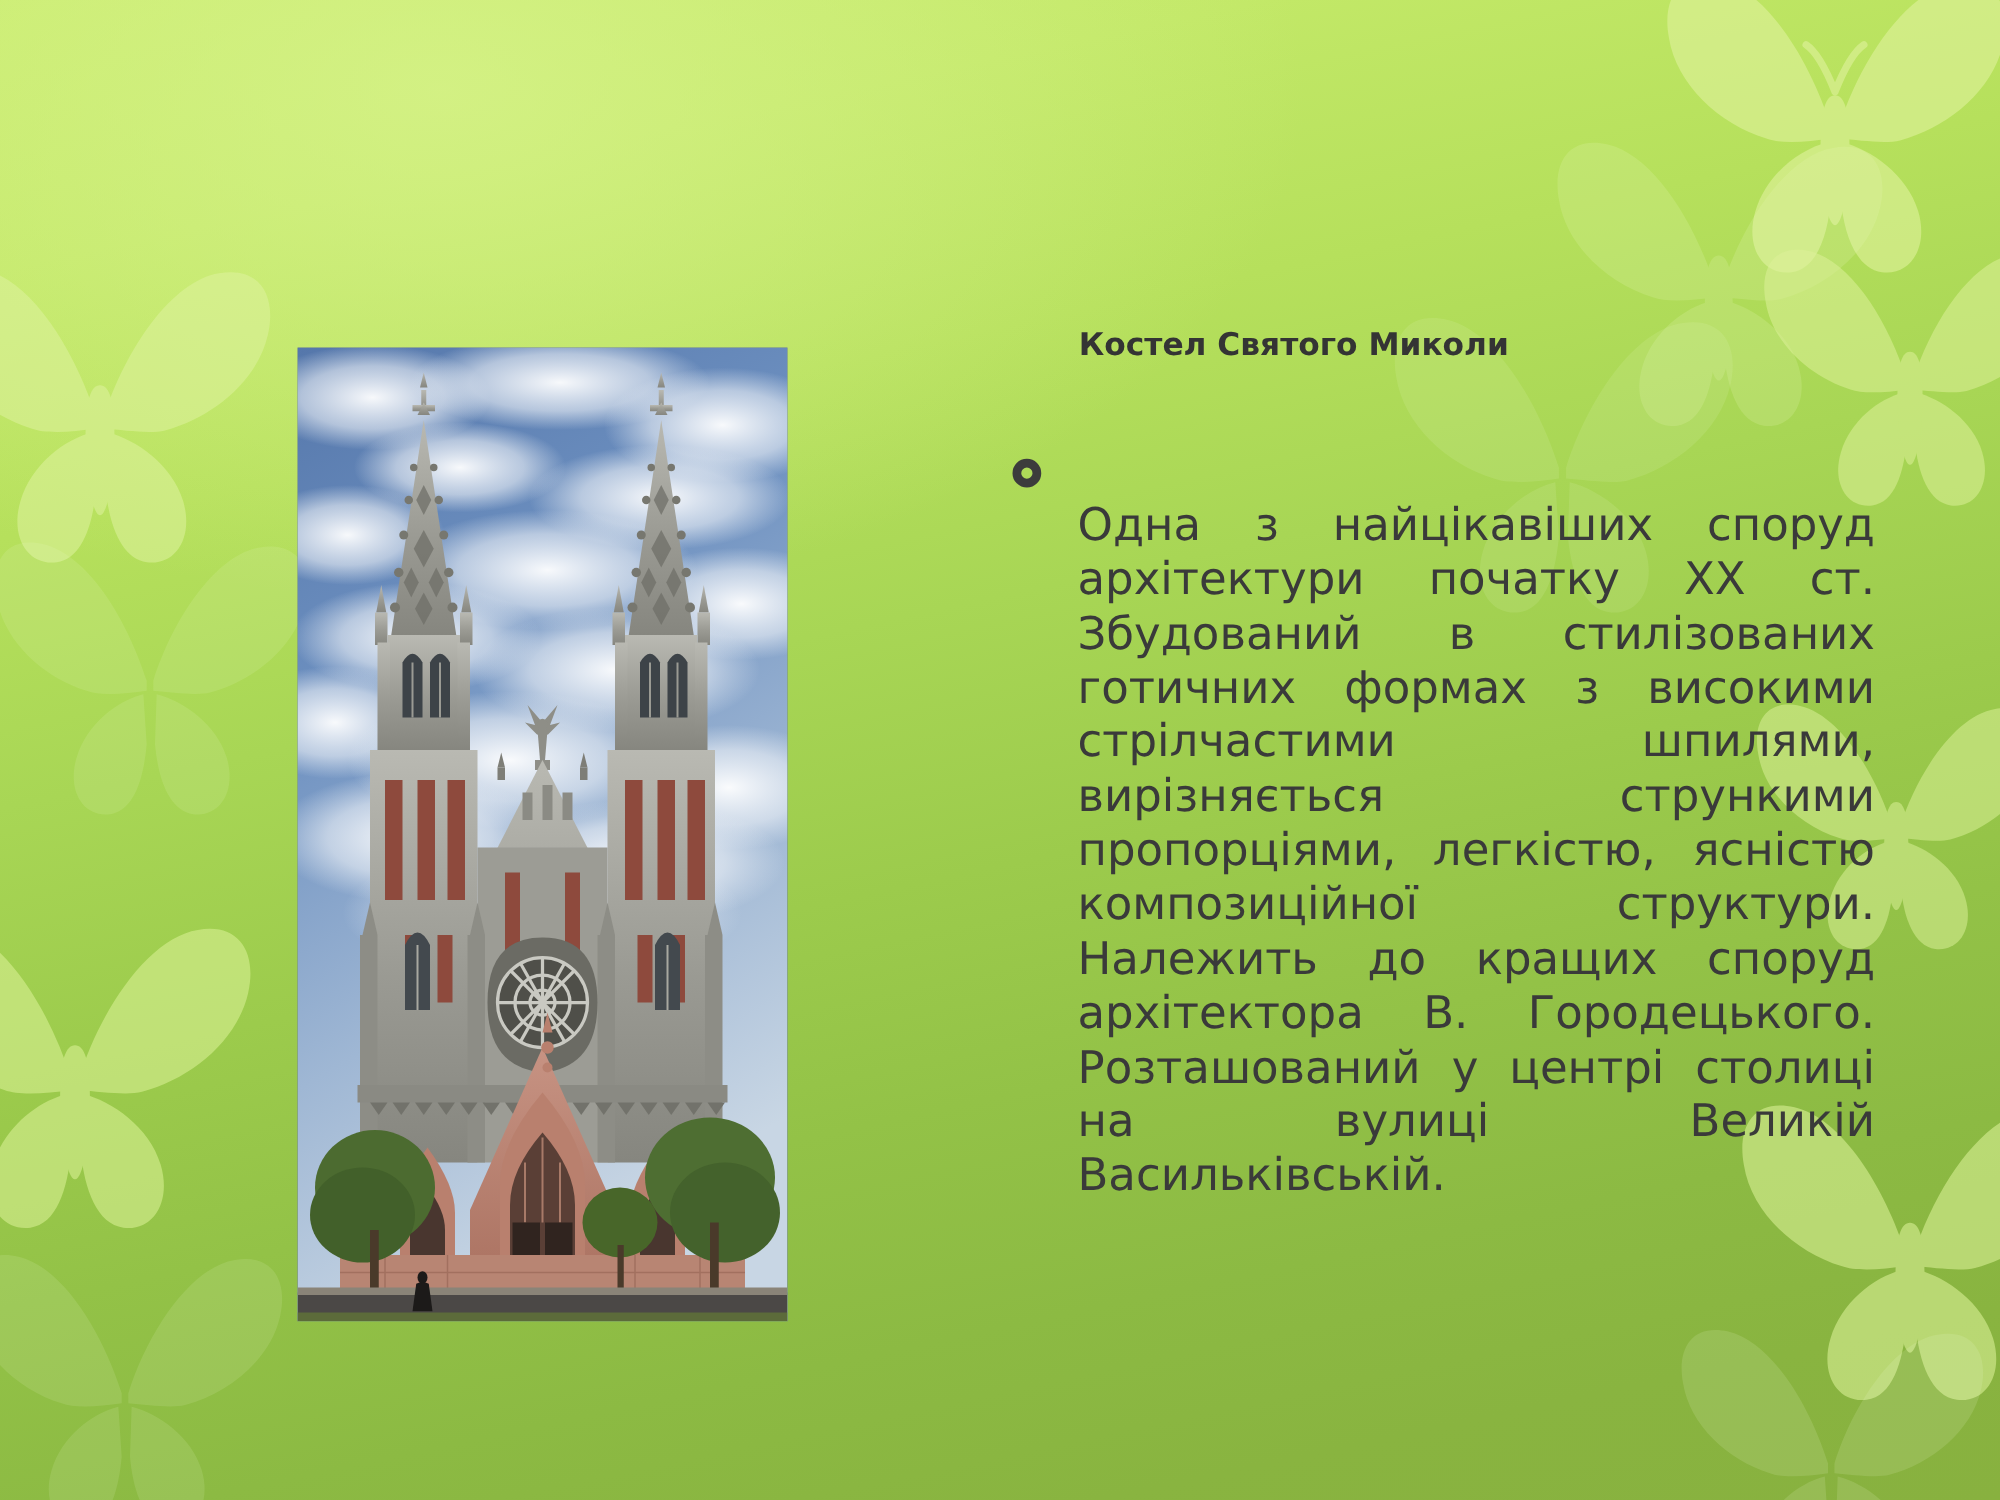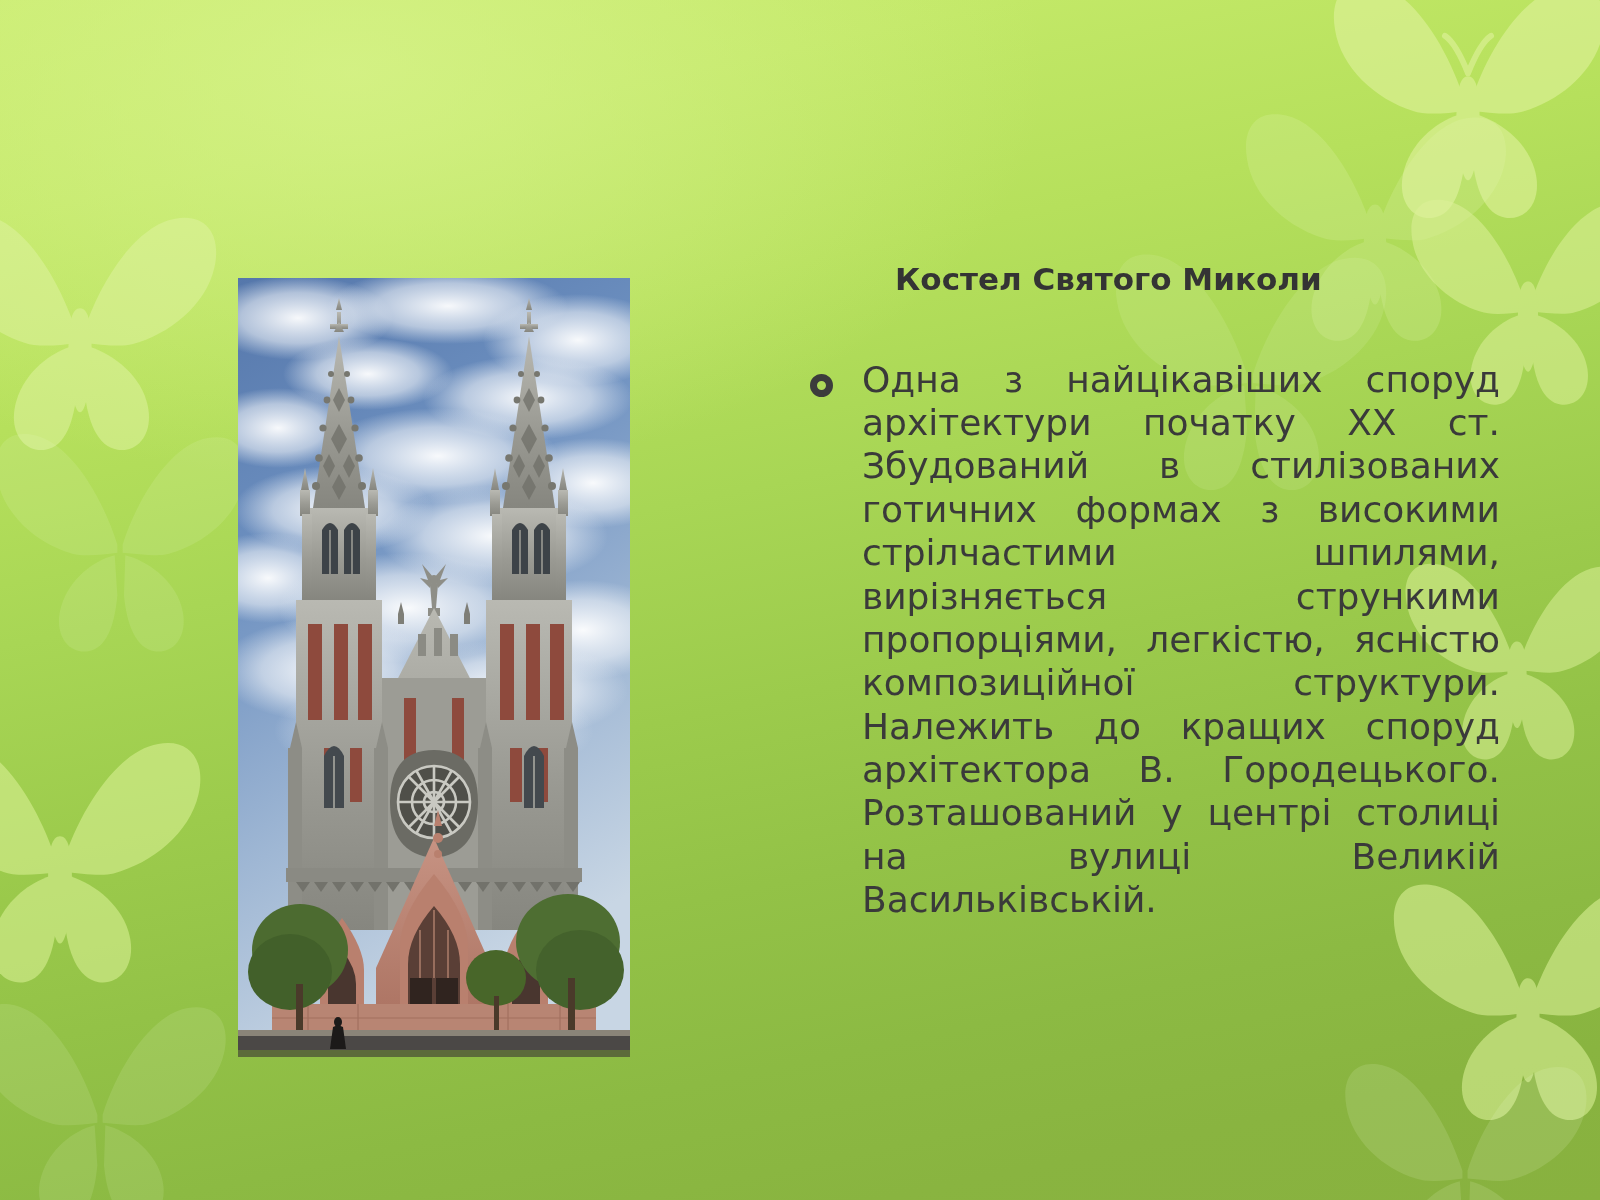--- a/index.html
+++ b/index.html
@@ -59,25 +59,25 @@
   }
   #photo-frame svg { display:block; width:100%; height:100%; }
 
   
   #content-col {
     position:absolute;
     left:810px; top:262px;
     width:690px;
   }
   #content-heading {
-    font-size:31px;
+    font-size:25px;
     font-weight:bold;
     color:#343434;
     line-height:1.15;
-    margin-left:85px;
+    margin-left:53px;
     margin-bottom:60px;
   }
   #bullet-list { list-style:none; }
   .bullet-row { display:flex; align-items:flex-start; }
   .bullet-marker {
     flex:0 0 auto;
     width:52px;
     padding-top:16px;
     display:flex;
     justify-content:flex-start;
@@ -89,20 +89,21 @@
     border:7px solid #3c3c3c;
   }
   .bullet-text {
     flex:1 1 auto;
     font-size:36px;
     line-height:1.205;
     color:#3a3a3a;
     text-align:justify;
     text-justify:inter-word;
     hyphens:none;
+    margin-top:48px;
   }
 </style>
 </head>
 <body>
 
 <div id="slide">
 
   <div class="bfly" style="left:1318px; top:-22px; width:300px; height:260px; opacity:0.62;">
     <svg viewBox="0 0 200 180">
       <g fill="#dff29b">

